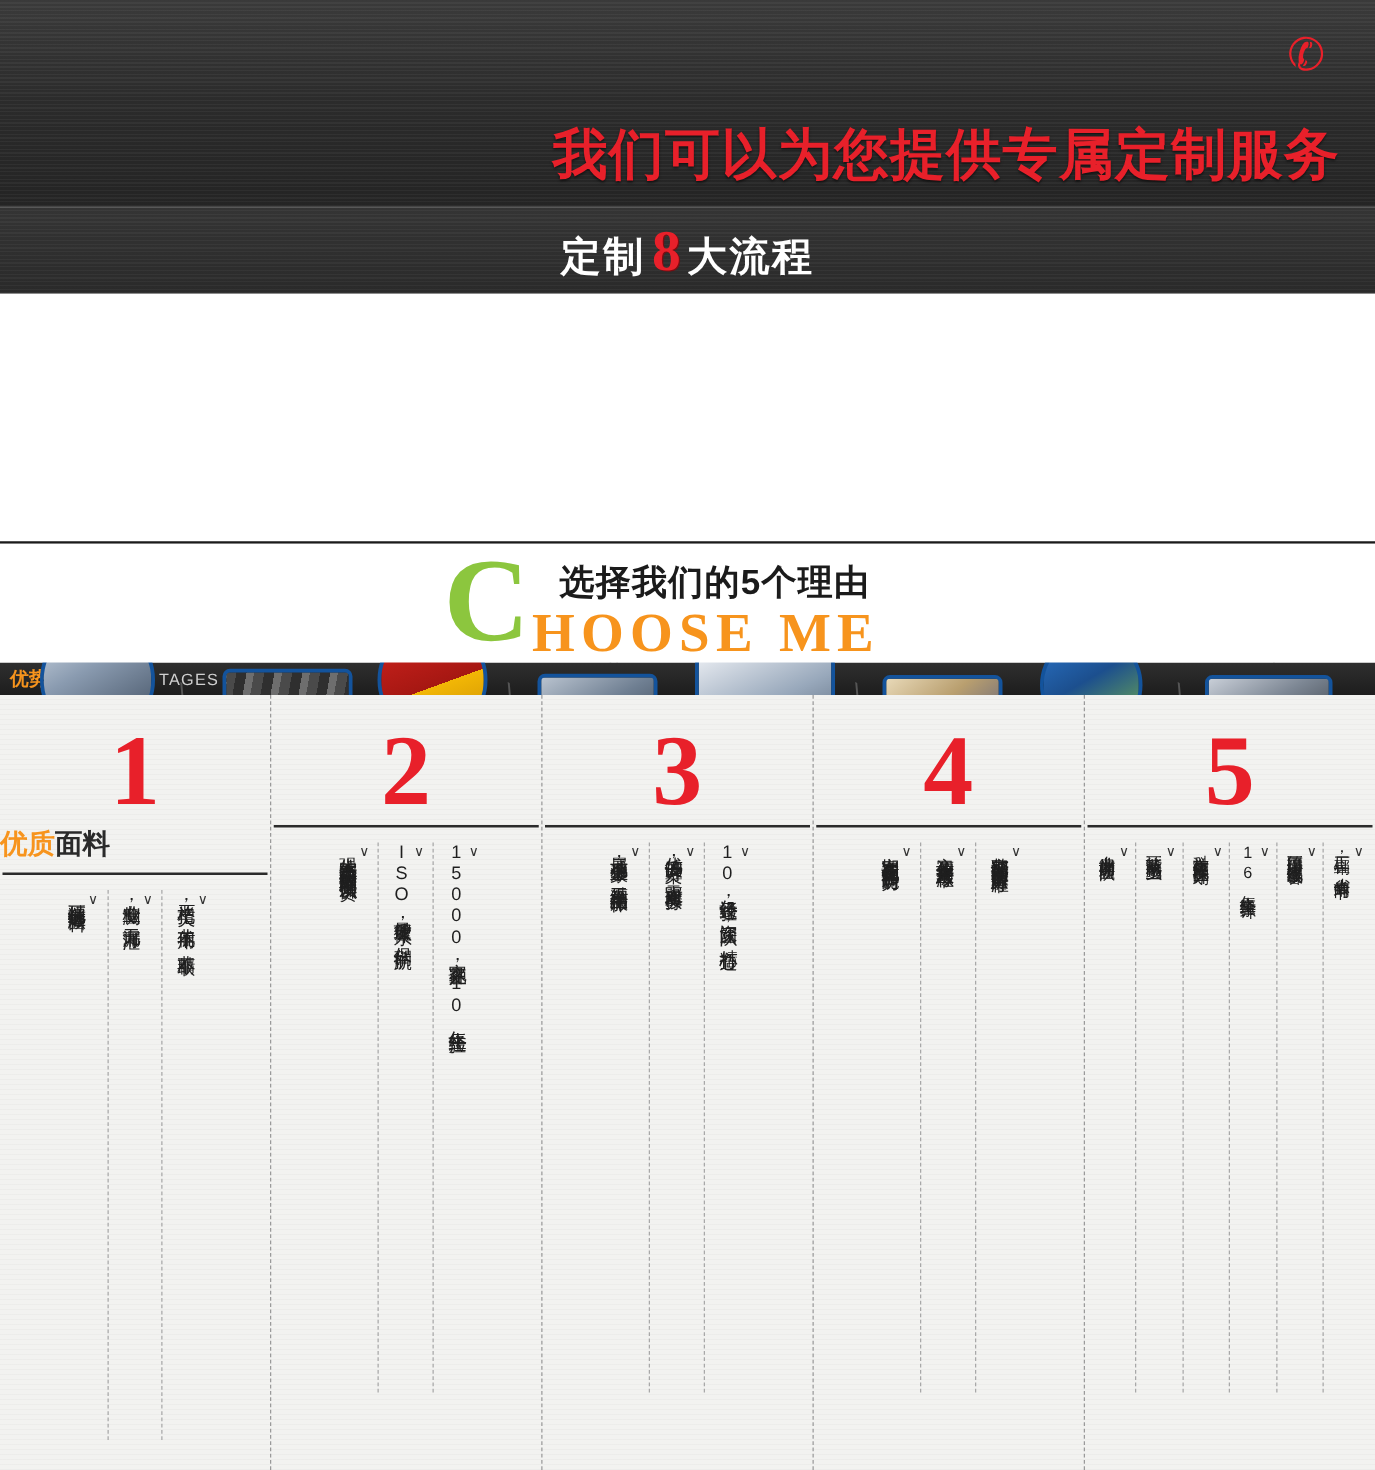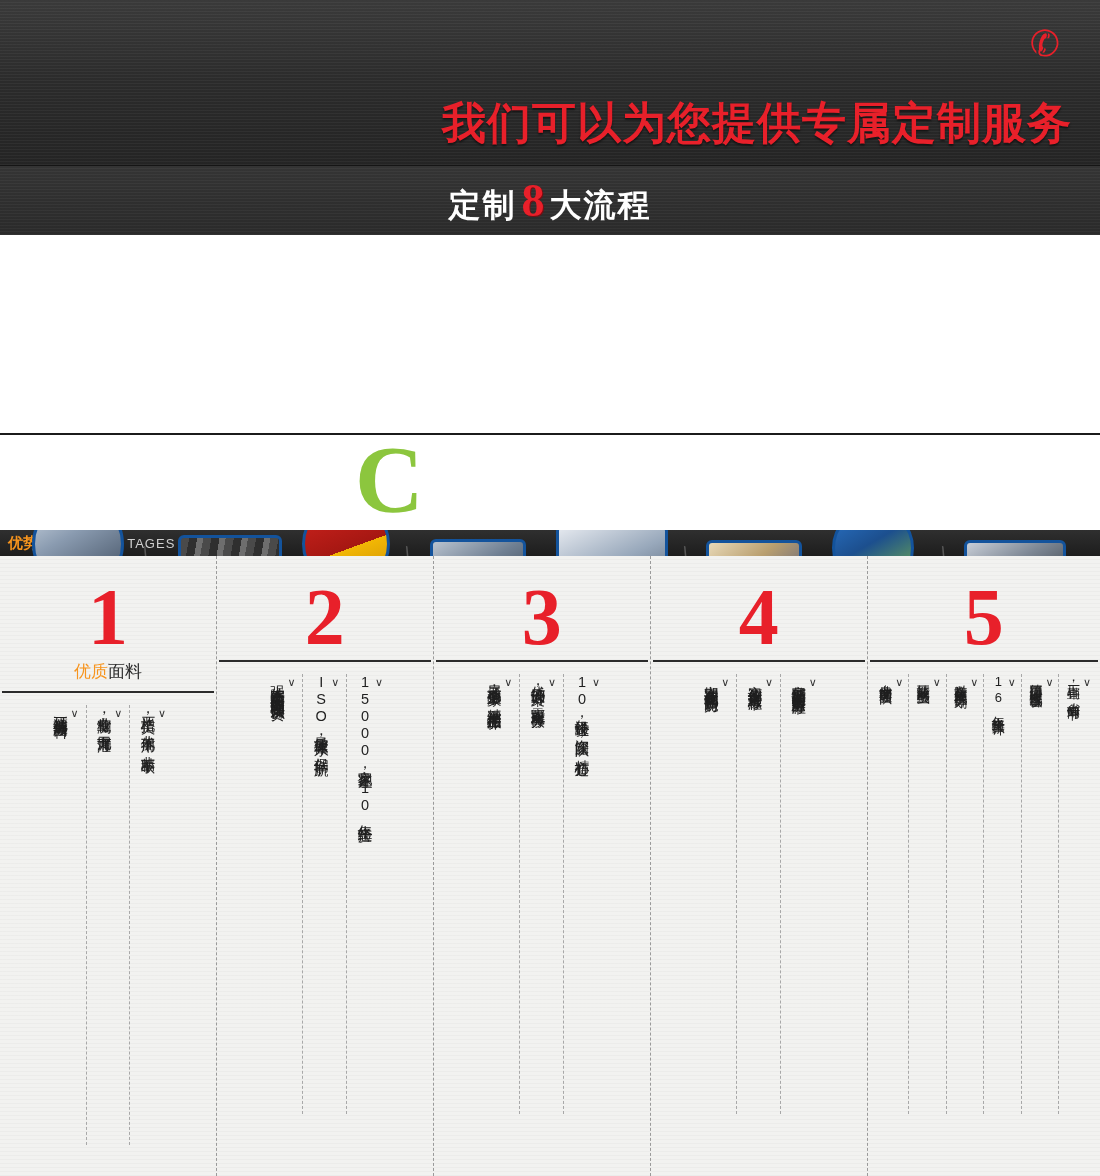--- a/index.html
+++ b/index.html
@@ -205,23 +205,22 @@
   .num-big {
     text-align:center;
     font-family:"Liberation Serif","DejaVu Serif",serif;
     font-size:80px;
     line-height:86px;
     color:#e8202a;
     font-weight:bold;
     padding-top:18px;
   }
   .col-title {
-    text-align:center;
-    font-size:17px;
-    font-weight:normal;
+    font-size:22px;
+    font-weight:bold;
     color:#2a2a2a;
     padding-bottom:8px;
     white-space:nowrap;
   }
   .col-title .hl { color:#f7941d; }
   .col-rule {
     height:2px;
     background:#2b2b2b;
     margin:0 2px 12px 2px;
   }
@@ -317,20 +316,24 @@
 
   <div class="proc-item" style="left:964px; top:305px;">
     <div class="proc-photo sq ph8" style="width:102px;height:66px;"></div>
     <div class="proc-label" style="left:0px; top:-25px; width:102px;">售后服务</div>
   </div>
 </div>
 
 <div class="choose">
   <div class="choose-inner">
     <div class="big-c">C</div>
+    <div class="choose-right">
+      <div class="choose-cn">选择我们的5个理由</div>
+      <div class="choose-en">HOOSE  ME</div>
+    </div>
   </div>
 </div>
 
 <div class="adv-bar">
   <span class="adv-cn">优势展示</span>
   <span class="adv-en">ADVAN TAGES SHOW</span>
 </div>
 
 <div class="reasons">
 

